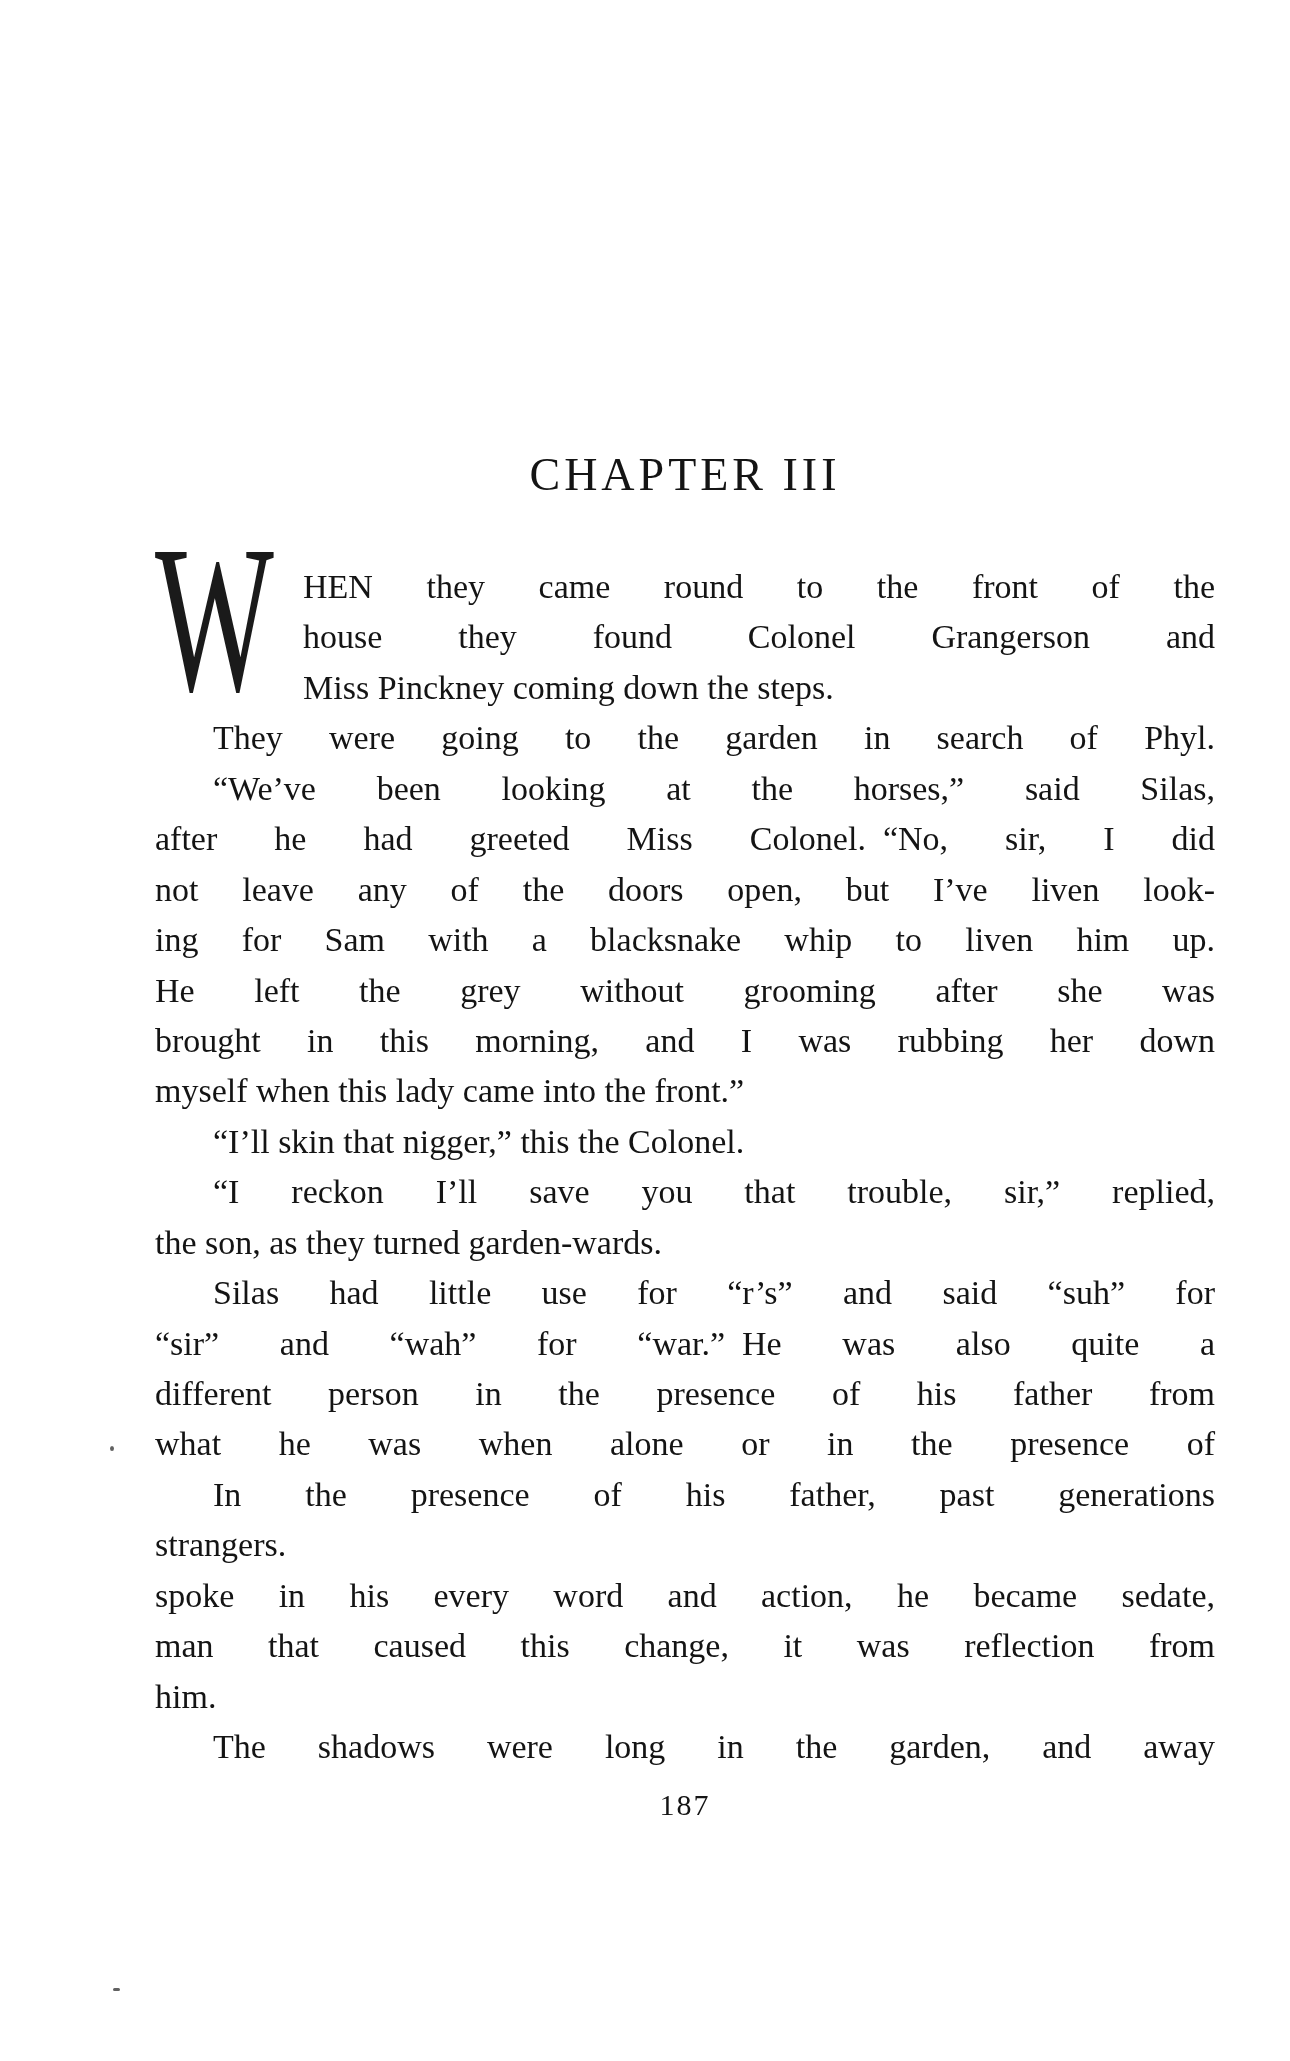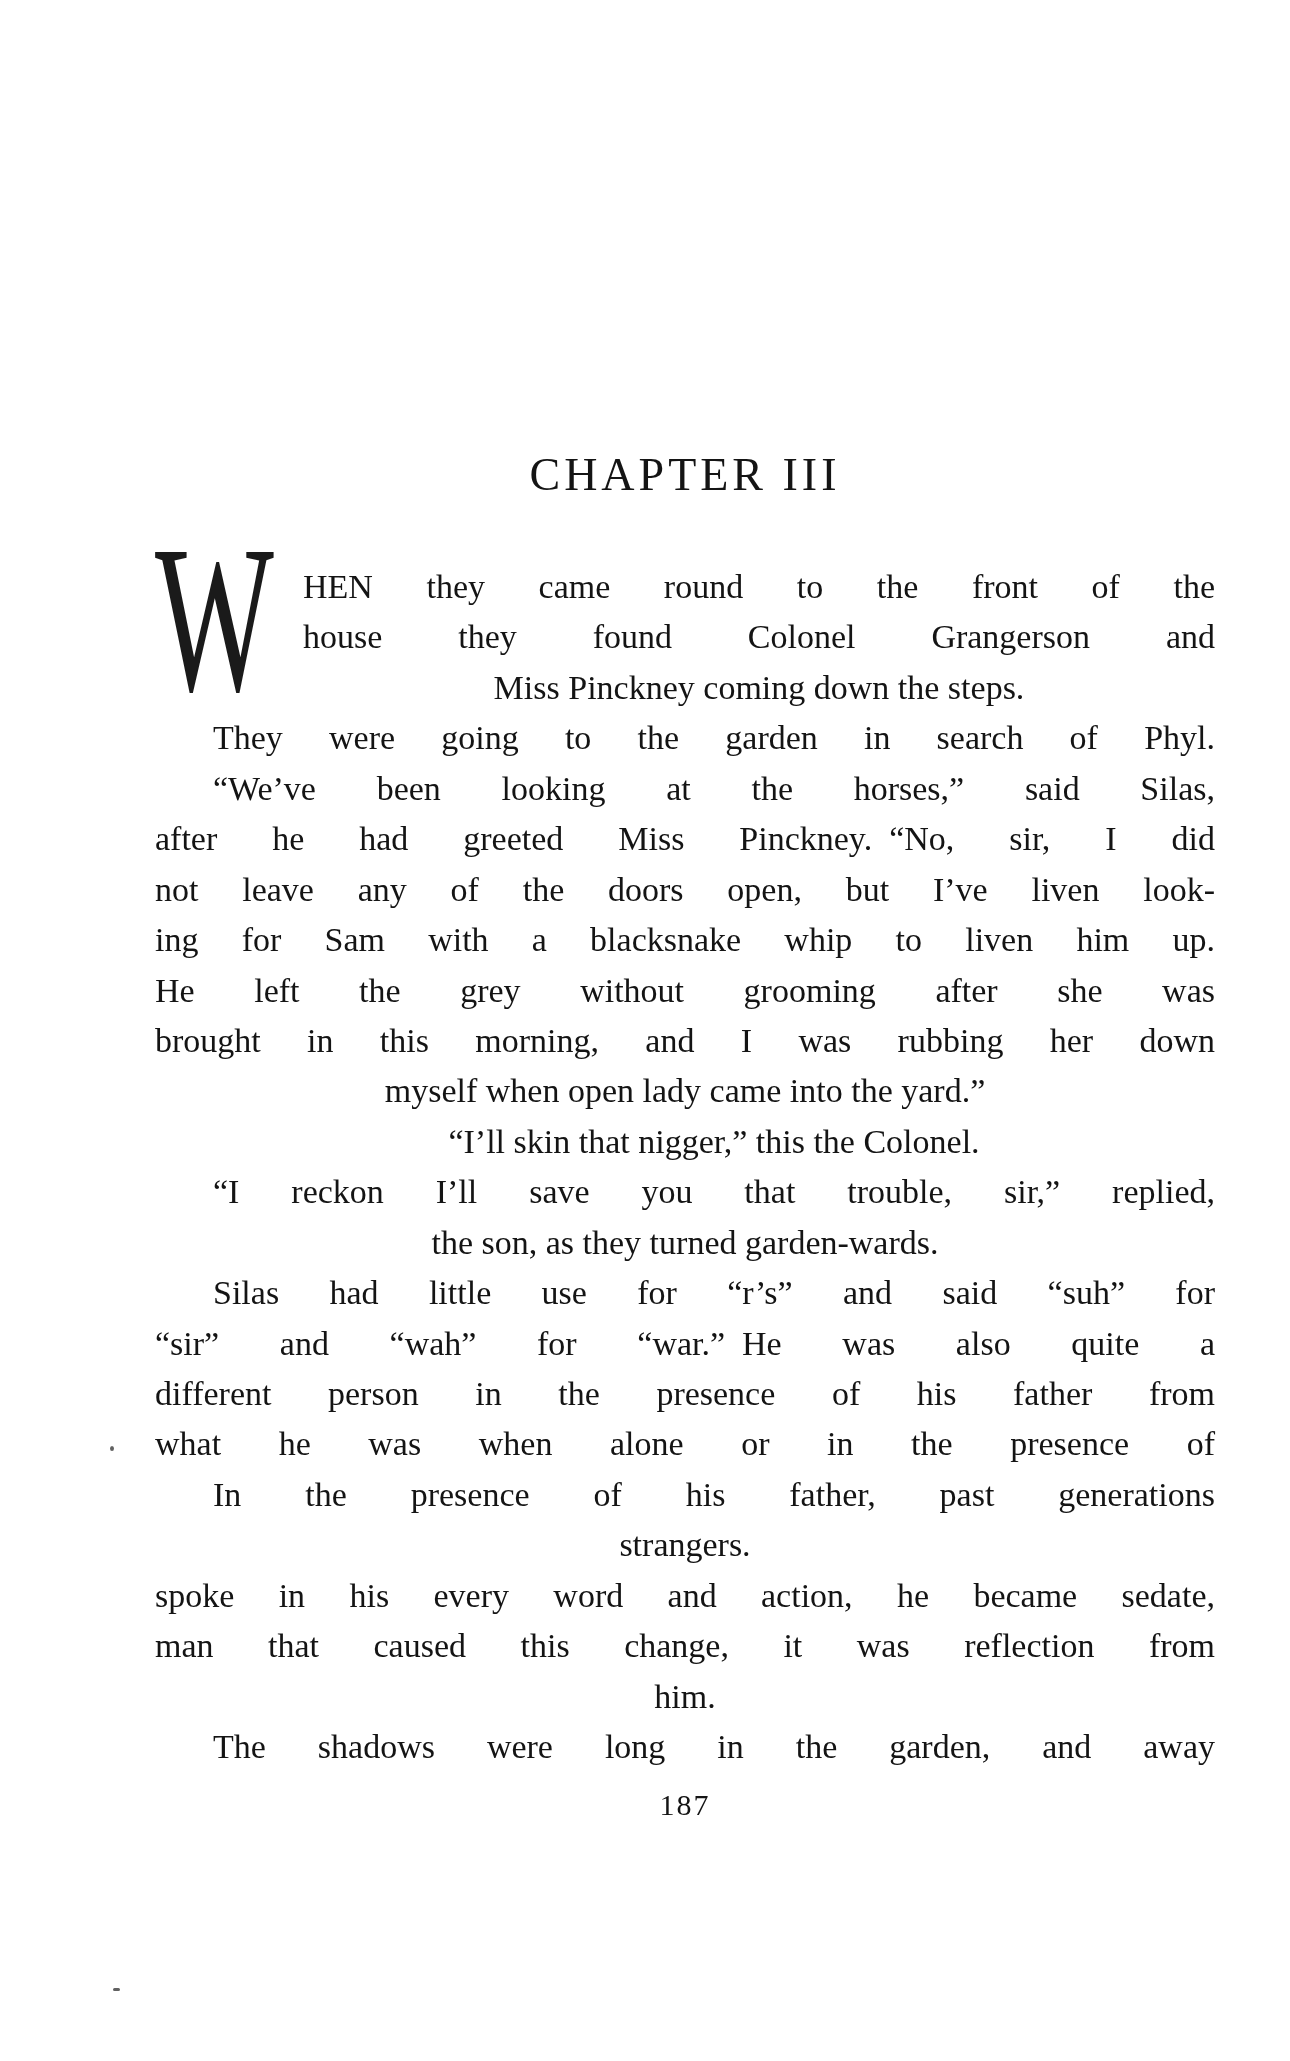--- a/index.html
+++ b/index.html
@@ -40,21 +40,21 @@
     font-size:210px;
     line-height:210px;
     transform:scaleX(0.60);
     transform-origin:0 0;
     color:#1a1a1a;
   }
   .bl {
     height:50.45px;
     line-height:50.45px;
     font-size:34px;
-    text-align:center;
+    text-align:left;
   }
   .bl.j {
     text-align:justify;
     text-align-last:justify;
     text-justify:inter-word;
   }
   .bl.ind { padding-left:58px; }
   .bl.p28 { padding-left:28px; }
   .page-number {
     margin-top:17px;
@@ -87,26 +87,26 @@
 
       <div class="dropcap">
         <span class="dc-glyph">W</span>
       </div>
 
       <div class="bl j">HEN they came round to the front of the</div>
       <div class="bl j p28">house they found Colonel Grangerson and</div>
       <div class="bl">Miss Pinckney coming down the steps.</div>
       <div class="bl j ind">They were going to the garden in search of Phyl.</div>
       <div class="bl j ind">“We’ve been looking at the horses,” said Silas,</div>
-      <div class="bl j">after he had greeted Miss Pinckney. “No, sir, I did</div>
+      <div class="bl j">after he had greeted Miss Colonel. “No, sir, I did</div>
       <div class="bl j">not leave any of the doors open, but I’ve liven look-</div>
       <div class="bl j">ing for Sam with a blacksnake whip to liven him up.</div>
       <div class="bl j">He left the grey without grooming after she was</div>
       <div class="bl j">brought in this morning, and I was rubbing her down</div>
-      <div class="bl">myself when open lady came into the yard.”</div>
+      <div class="bl">myself when this lady came into the front.”</div>
       <div class="bl ind">“I’ll skin that nigger,” this the Colonel.</div>
       <div class="bl j ind">“I reckon I’ll save you that trouble, sir,” replied,</div>
       <div class="bl">the son, as they turned garden-wards.</div>
       <div class="bl j ind">Silas had little use for “r’s” and said “suh” for</div>
       <div class="bl j">“sir” and “wah” for “war.” He was also quite a</div>
       <div class="bl j">different person in the presence of his father from</div>
       <div class="bl j">what he was when alone or in the presence of</div>
       <div class="bl j ind">In the presence of his father, past generations</div>
       <div class="bl">strangers.</div>
       <div class="bl j">spoke in his every word and action, he became sedate,</div>

